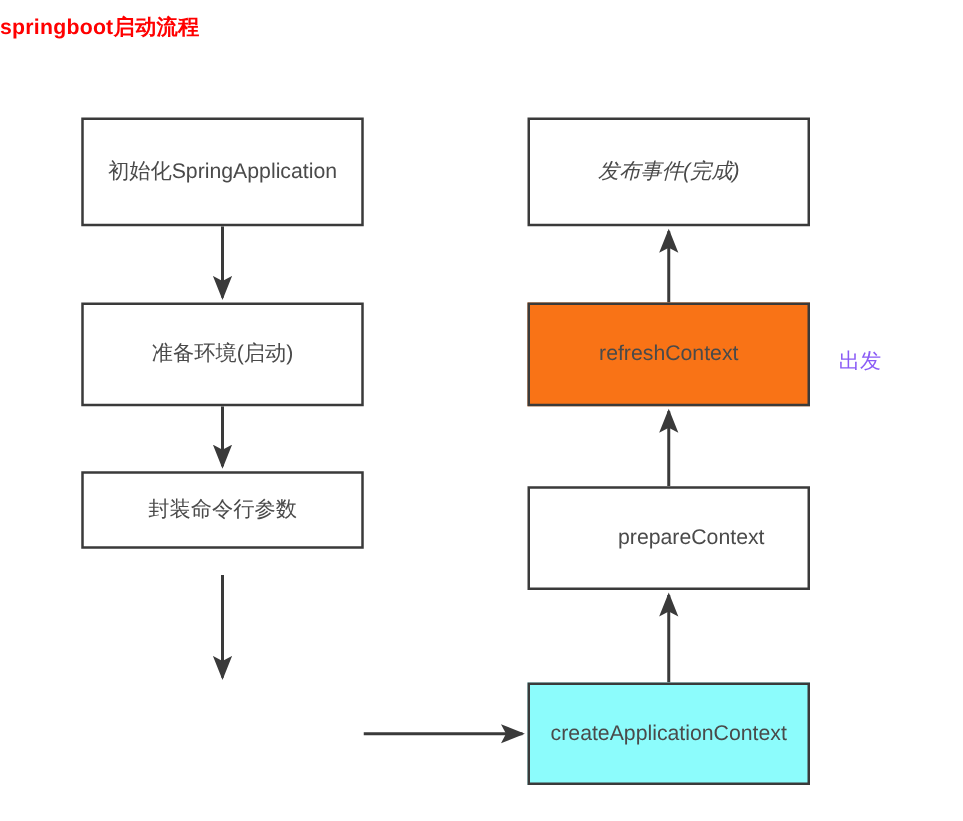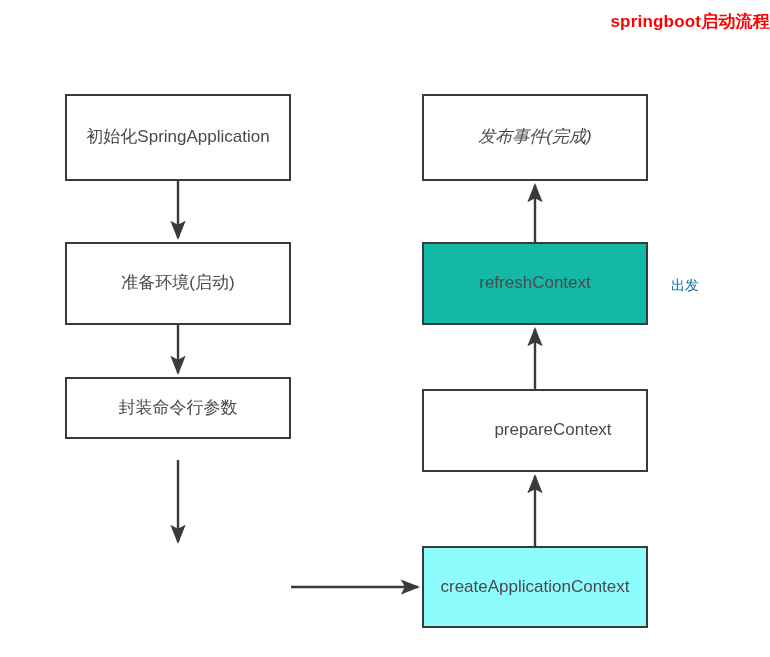--- a/index.html
+++ b/index.html
@@ -17,45 +17,45 @@
   #canvas {
     position: relative;
     width: 770px;
     height: 657px;
   }
   #title {
     position: absolute;
     left: 0;
     top: 10px;
     width: 770px;
-    text-align: right;
+    text-align: left;
     font-size: 17px;
     font-weight: bold;
     color: #ff0000;
     letter-spacing: 0.2px;
   }
   .node {
     position: absolute;
     box-sizing: border-box;
     border: 2.5px solid #3a3a3a;
     background: #ffffff;
     display: flex;
     align-items: center;
     justify-content: center;
     font-size: 17px;
     color: #4a4a4a;
     text-align: center;
     line-height: 1.3;
   }
-  .node.pink { background: #14b8a6; }
+  .node.pink { background: #f97316; }
   .node.cyan { background: #8cfcfc; }
   .note {
     position: absolute;
-    font-size: 14px;
-    color: #0369a1;
+    font-size: 17px;
+    color: #8b5cf6;
     white-space: nowrap;
   }
   svg.edges {
     position: absolute;
     left: 0;
     top: 0;
     width: 770px;
     height: 657px;
     pointer-events: none;
   }

